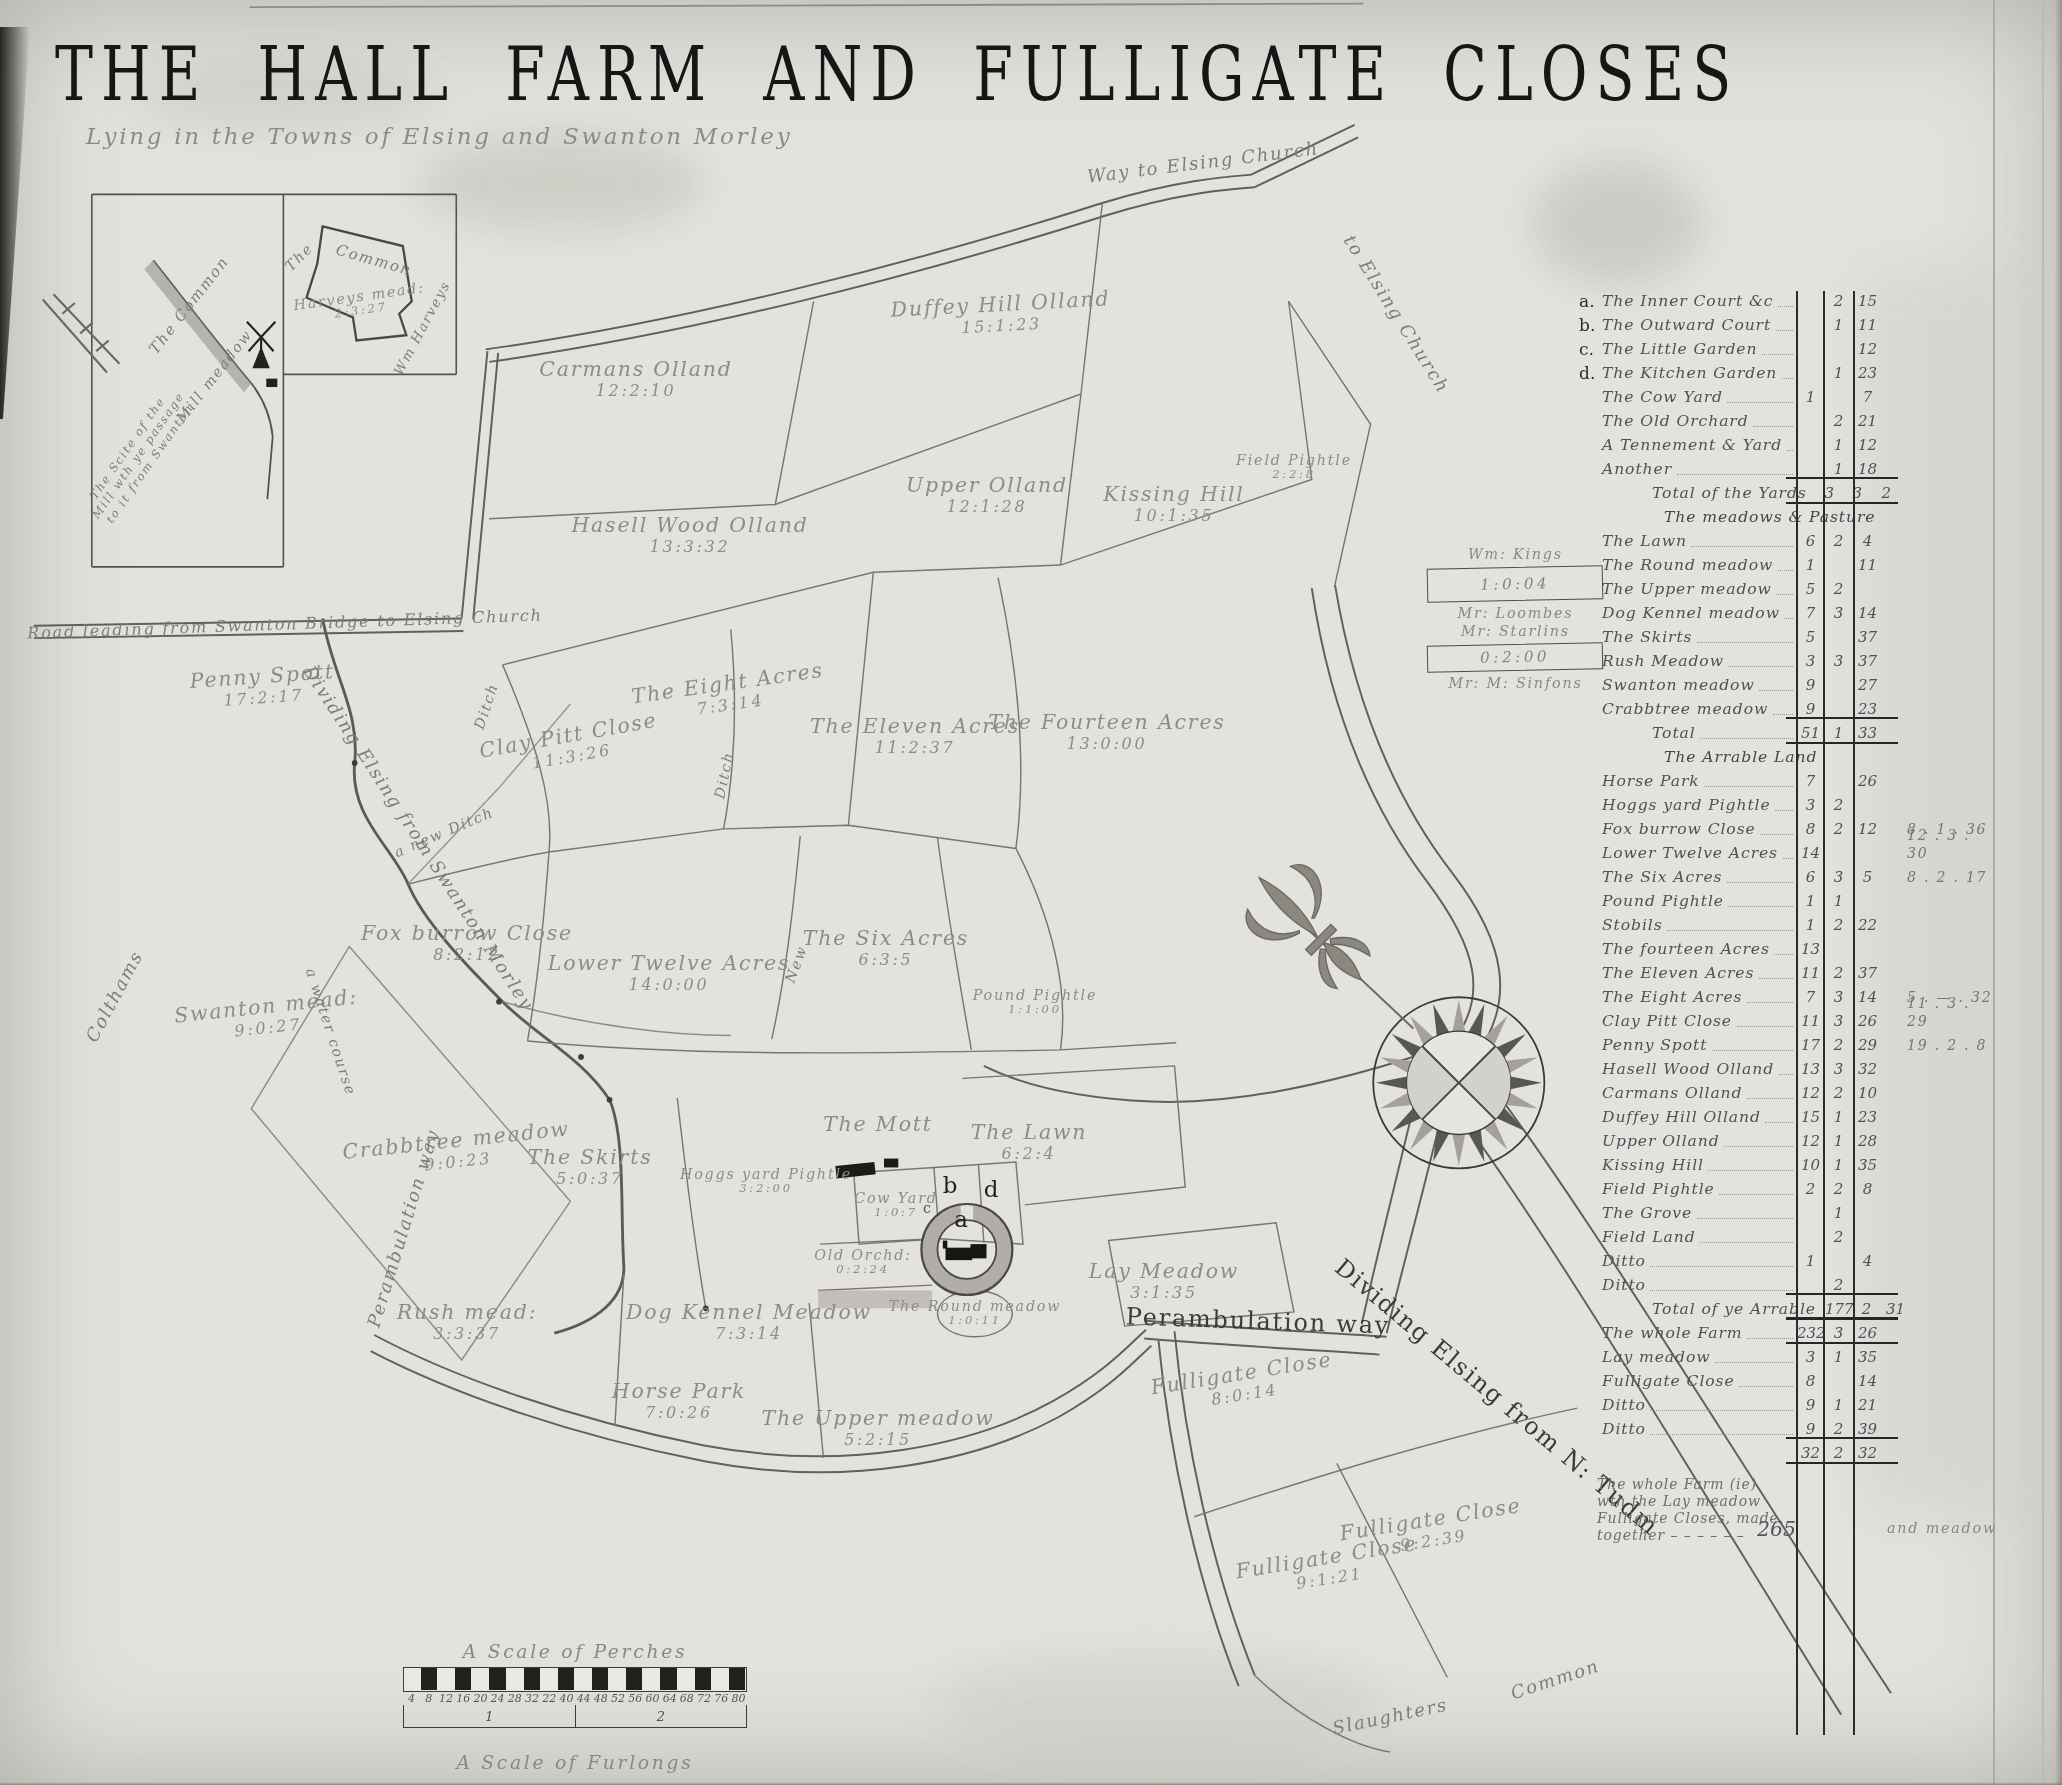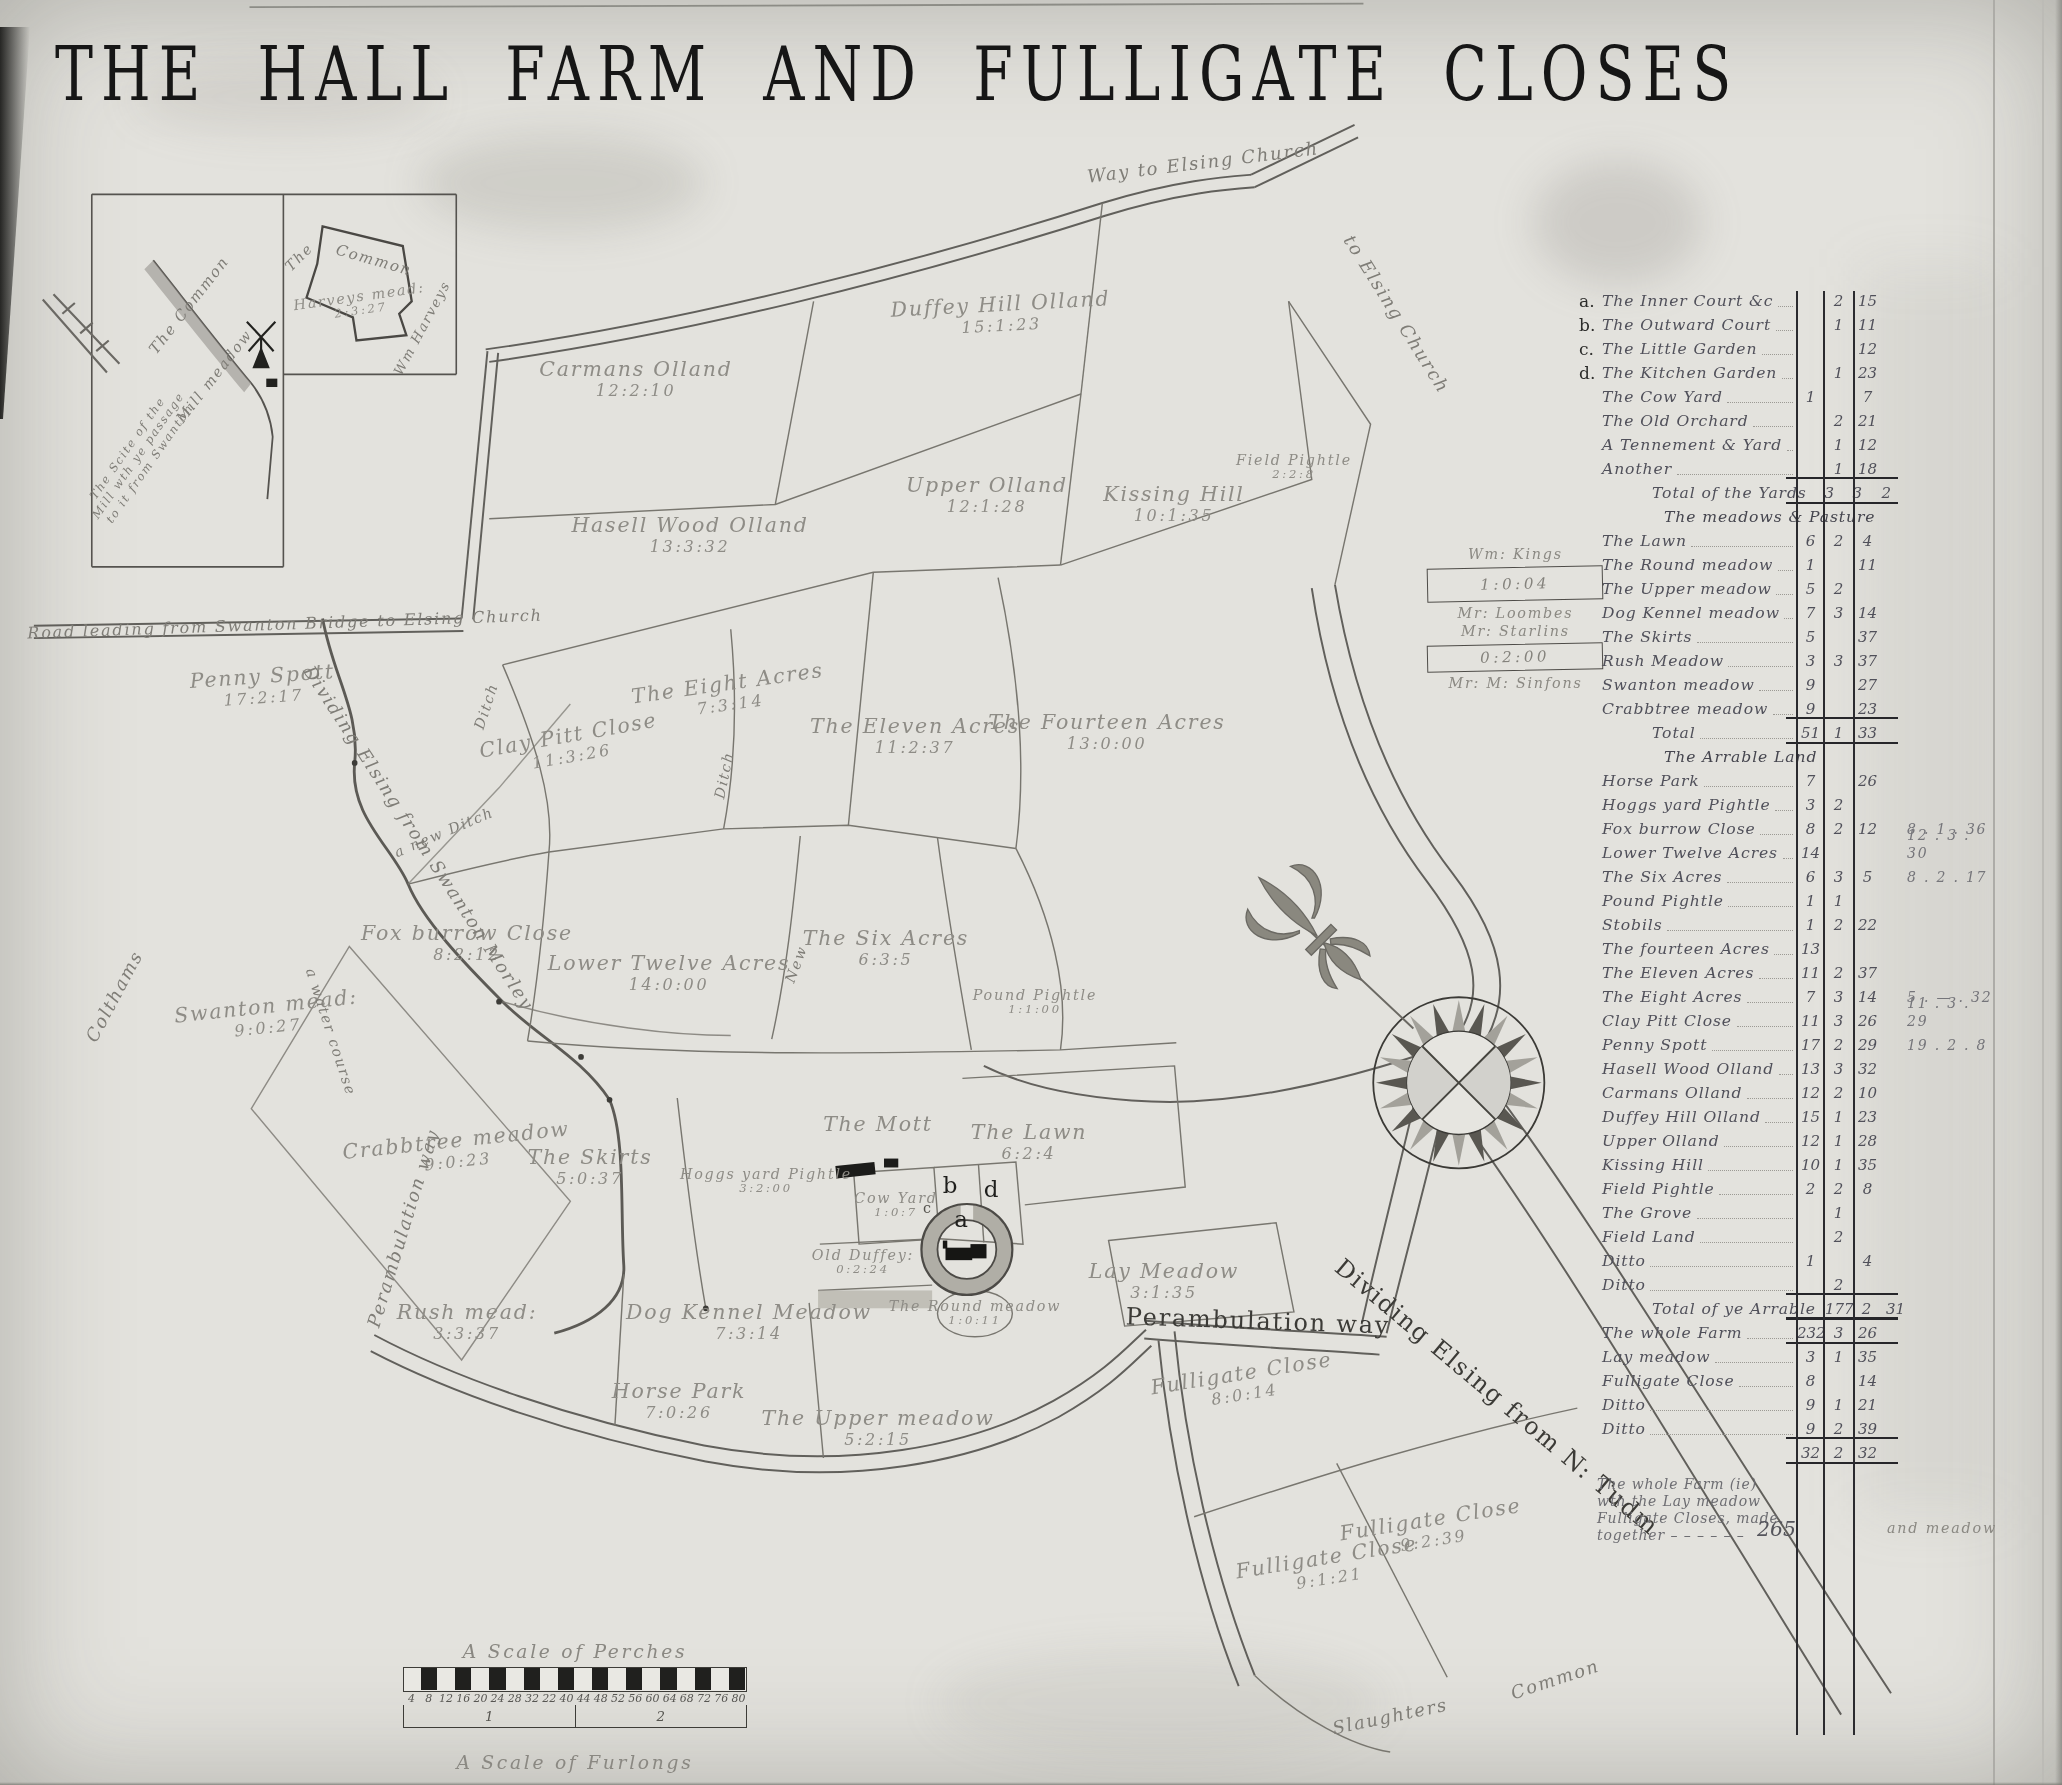--- a/index.html
+++ b/index.html
@@ -231,20 +231,21 @@
       <path d="M-12,-2 C-52,-14 -58,-52 -34,-62 C-44,-34 -30,-12 -10,-4 Z"></path>
       <path d="M12,-2 C52,-14 58,-52 34,-62 C44,-34 30,-12 10,-4 Z"></path>
       <rect x="-20" y="16" width="40" height="9"></rect>
       <path d="M0,25 C12,44 10,64 0,84 C-10,64 -12,44 0,25 Z"></path>
       <path d="M-8,27 C-30,42 -36,60 -26,72 C-22,54 -14,40 -4,32 Z"></path>
       <path d="M8,27 C30,42 36,60 26,72 C22,54 14,40 4,32 Z"></path>
     </g>
   </svg>
 
   <div id="title">THE HALL FARM AND FULLIGATE CLOSES</div>
+  <div id="subtitle">Lying in the Towns of Elsing and Swanton Morley</div>
 
   <div class="road-label" style="left:374px;top:260px;transform:translate(-50%,-50%) rotate(16deg);font-size:15px;">Common</div>
   <div class="road-label" style="left:299px;top:257px;transform:translate(-50%,-50%) rotate(-45deg);font-size:14.3px;">The</div>
   <div class="map-label sm" style="left:360px;top:303px;transform:translate(-50%,-50%) rotate(-8deg);">
     <span class="nm">Harveys mead:</span>
     <span class="ac">2:3:27</span>
   </div>
   <div class="road-label" style="left:422px;top:328px;transform:translate(-50%,-50%) rotate(-62deg);font-size:13.4px;">Wm Harveys</div>
   <div class="road-label" style="left:189px;top:305px;transform:translate(-50%,-50%) rotate(-52deg);font-size:15px;">The Common</div>
   <div class="road-label" style="left:214px;top:376px;transform:translate(-50%,-50%) rotate(-52deg);font-size:14.3px;">Mill meadow</div>
@@ -336,21 +337,21 @@
     </div>
   <div class="map-label" style="left:1029px;top:1142px;">
       <span class="nm">The Lawn</span>
       <span class="ac">6:2:4</span>
     </div>
   <div class="map-label sm" style="left:896px;top:1205px;text-align:center;">
       <span class="nm">Cow Yard</span>
       <span class="ac">1:0:7</span>
     </div>
   <div class="map-label sm" style="left:863px;top:1262px;">
-      <span class="nm">Old Duffey:</span>
+      <span class="nm">Old Orchd:</span>
       <span class="ac">0:2:24</span>
     </div>
   <div class="map-label" style="left:1164px;top:1281px;">
       <span class="nm">Lay Meadow</span>
       <span class="ac">3:1:35</span>
     </div>
   <div class="map-label" style="left:749px;top:1322px;">
       <span class="nm">Dog Kennel Meadow</span>
       <span class="ac">7:3:14</span>
     </div>

